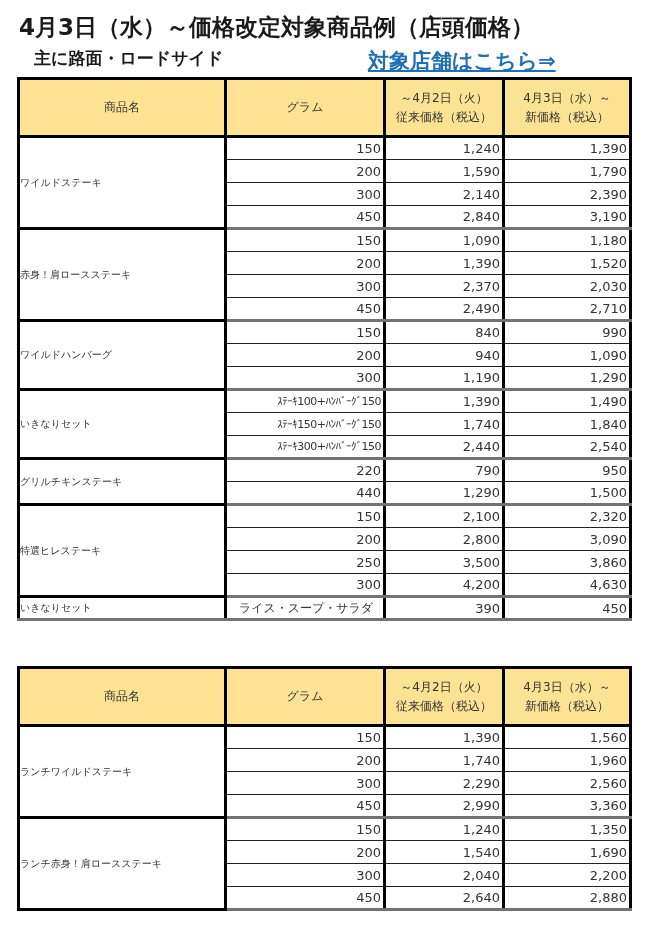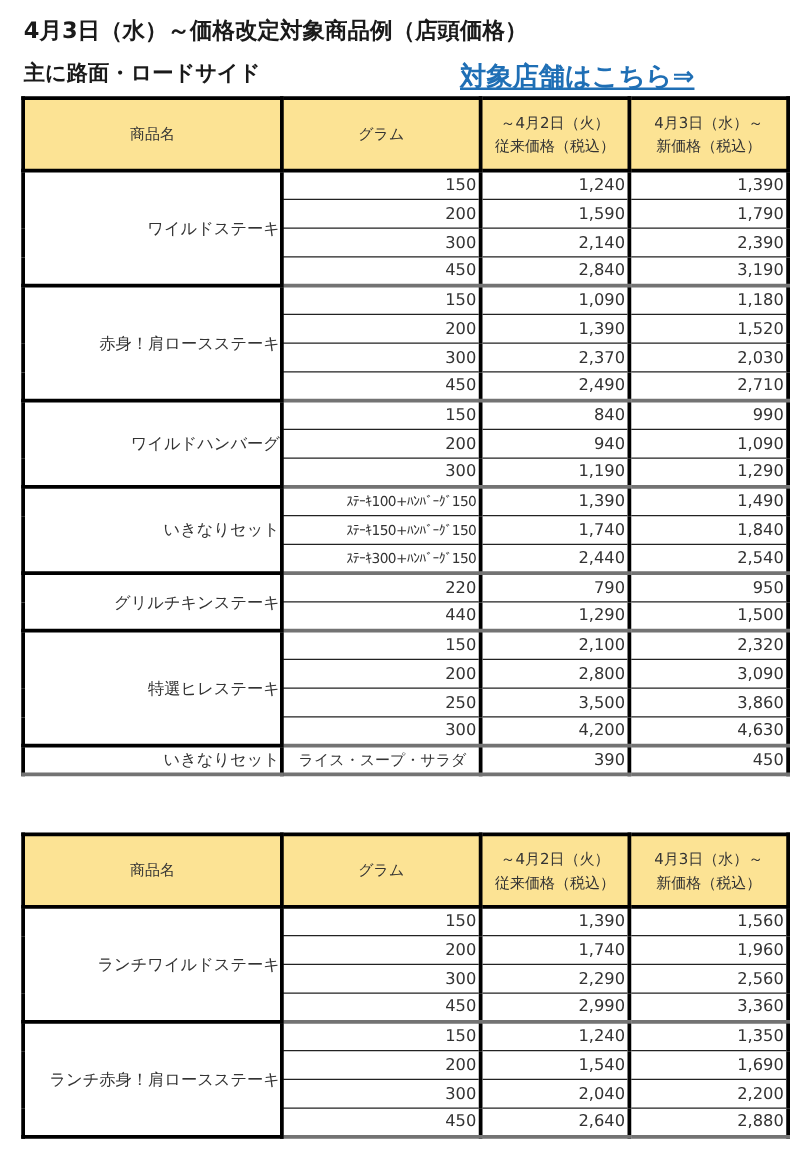--- a/index.html
+++ b/index.html
@@ -1,23 +1,23 @@
 <!DOCTYPE html>
 <html><head>
 <meta charset="utf-8">
 <style>
   * { box-sizing: border-box; margin: 0; padding: 0; }
   html, body { width: 645px; height: 925px; background: #ffffff; overflow: hidden; }
   body { font-family: "DejaVu Sans", "Liberation Sans", sans-serif; color: #222; position: relative; }
   .title {
     position: absolute; left: 19px; top: 12px;
-    font-size: 18px; font-weight: bold; color: #1a1a1a; letter-spacing: 0px;
+    font-size: 23px; font-weight: bold; color: #1a1a1a; letter-spacing: 0px;
   }
   .subtitle {
-    position: absolute; left: 19px; top: 47px;
+    position: absolute; left: 34px; top: 47px;
     font-size: 17px; font-weight: bold; color: #1a1a1a;
   }
   .store-link {
     position: absolute; left: 368px; top: 47px;
     font-size: 21px; font-weight: bold; color: #1f6fb5; text-decoration: underline;
     cursor: pointer;
   }
   table.price {
     position: absolute; left: 17px; width: 612px;
     border-collapse: collapse;
@@ -45,22 +45,22 @@
     border-top: 1px solid #222;
     border-bottom: 1px solid #222;
     height: 23px;
     padding: 0 2px 0 4px;
     text-align: right;
     vertical-align: middle;
     font-size: 13px;
     white-space: nowrap;
   }
   table.price td.name {
-    text-align: right;
-    font-size: 13px;
+    text-align: left;
+    font-size: 10px;
     padding: 0;
   }
   table.price tr.group-start td { border-top: 3px solid #000; }
   table.price tr.group-end td { border-bottom: 3px solid #737373; }
   table.price td.name { border-top: 3px solid #000; border-bottom: 3px solid #000; }
   table.price td.combo { font-size: 11px; letter-spacing: -0.5px; }
   table.price td.set-gram { text-align: center; font-size: 12px; }
   #t1 { top: 77px; }
   #t2 { top: 666px; }
 </style>

